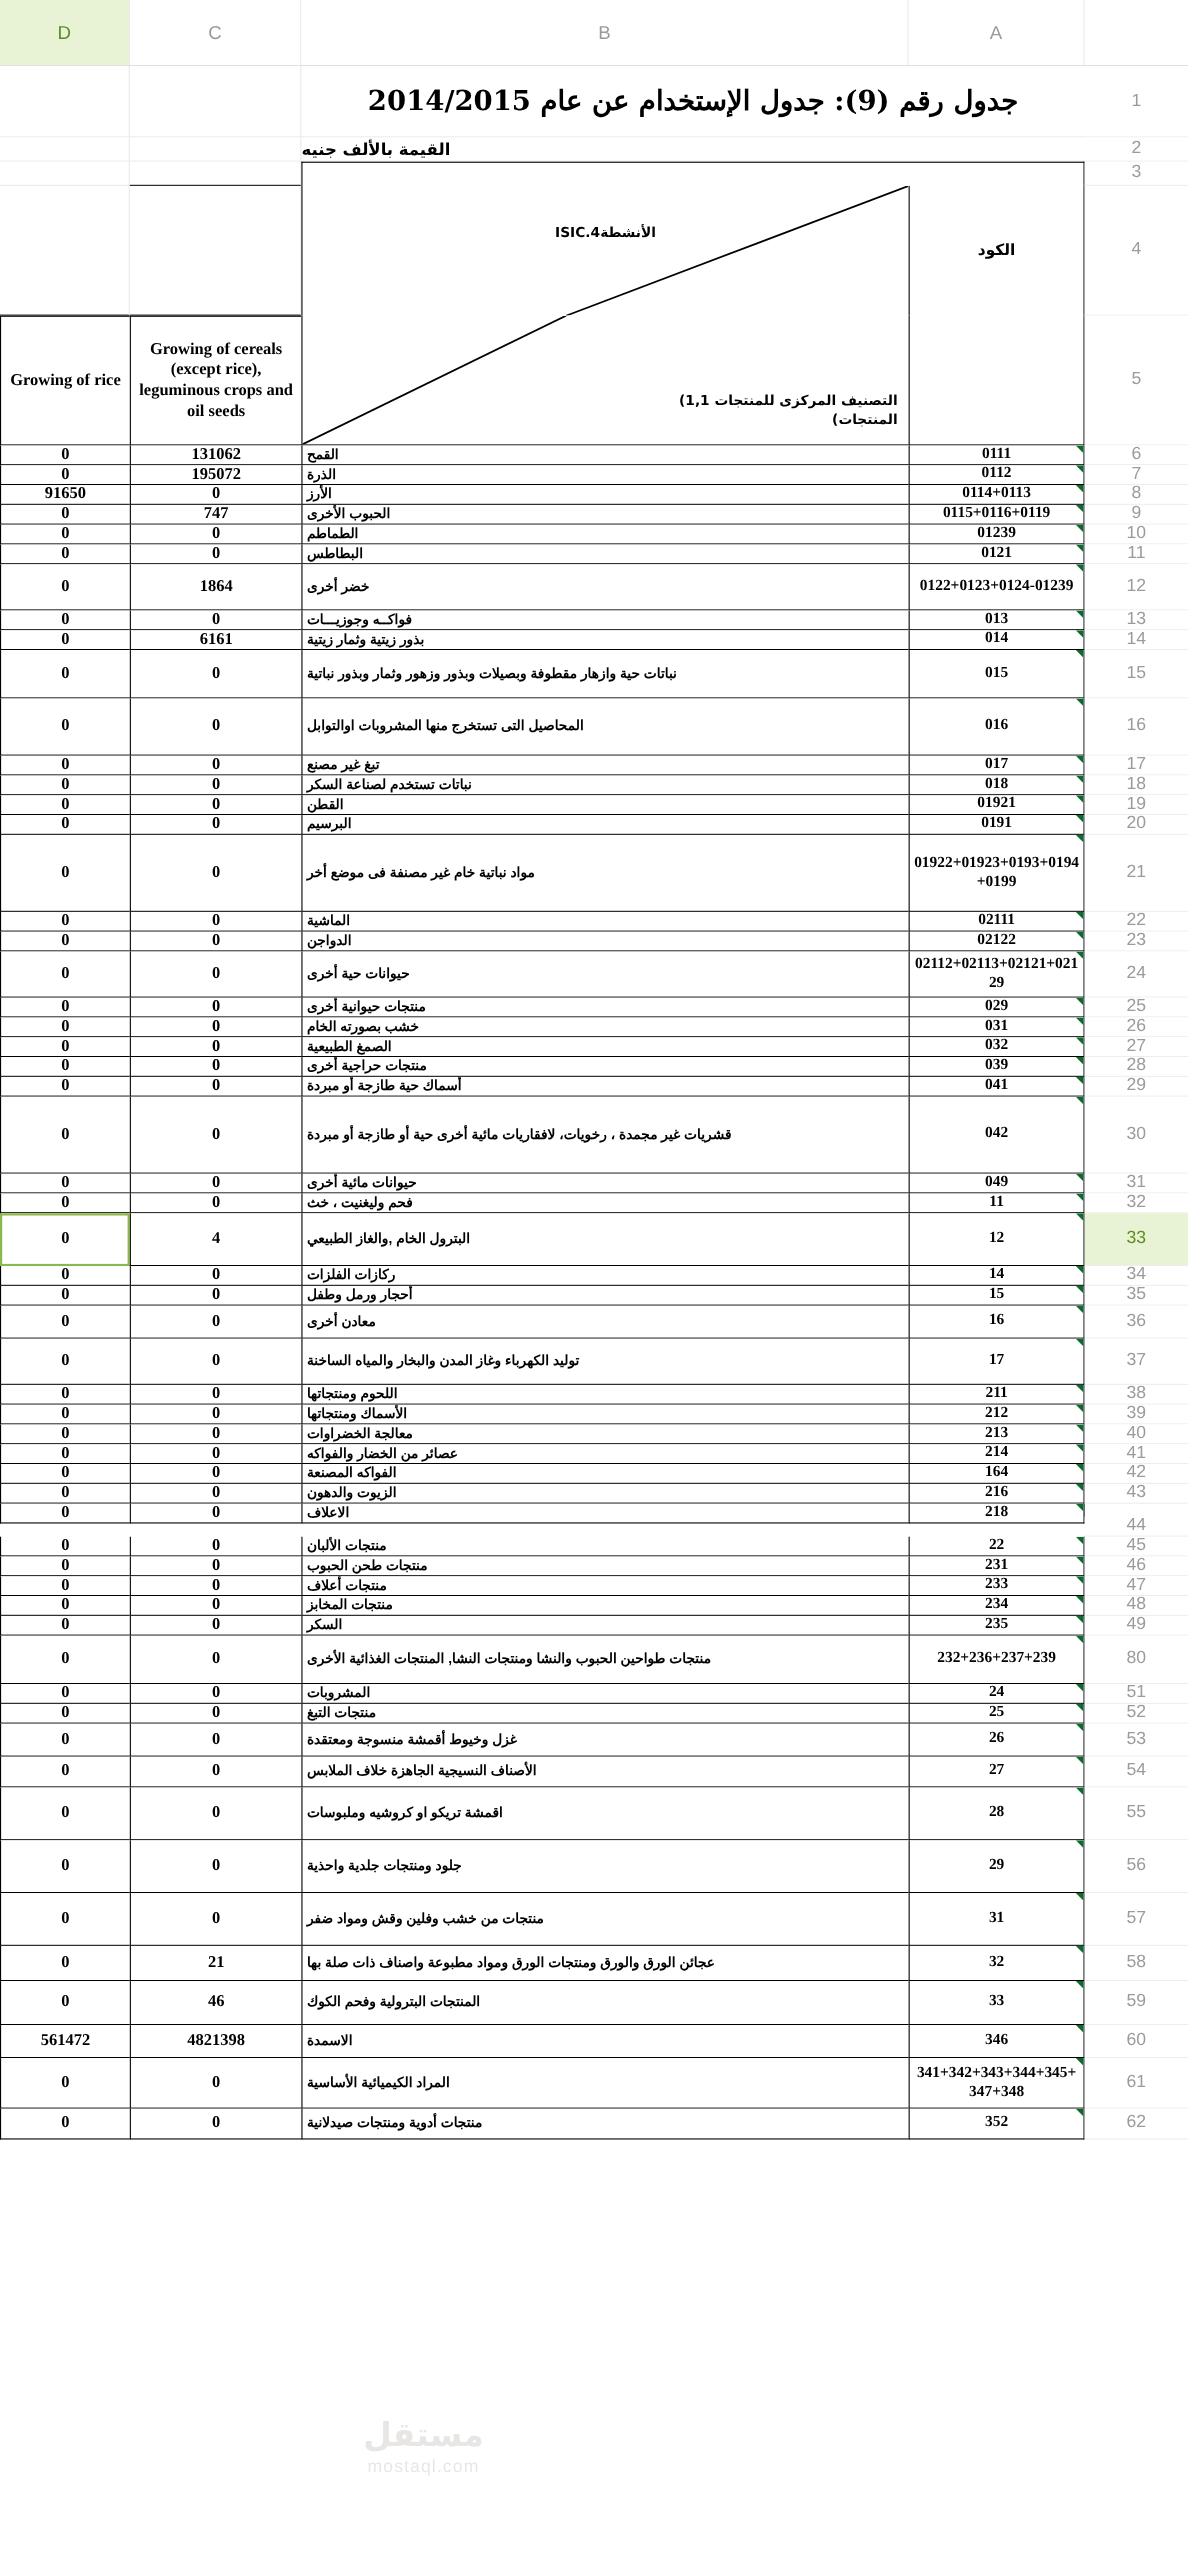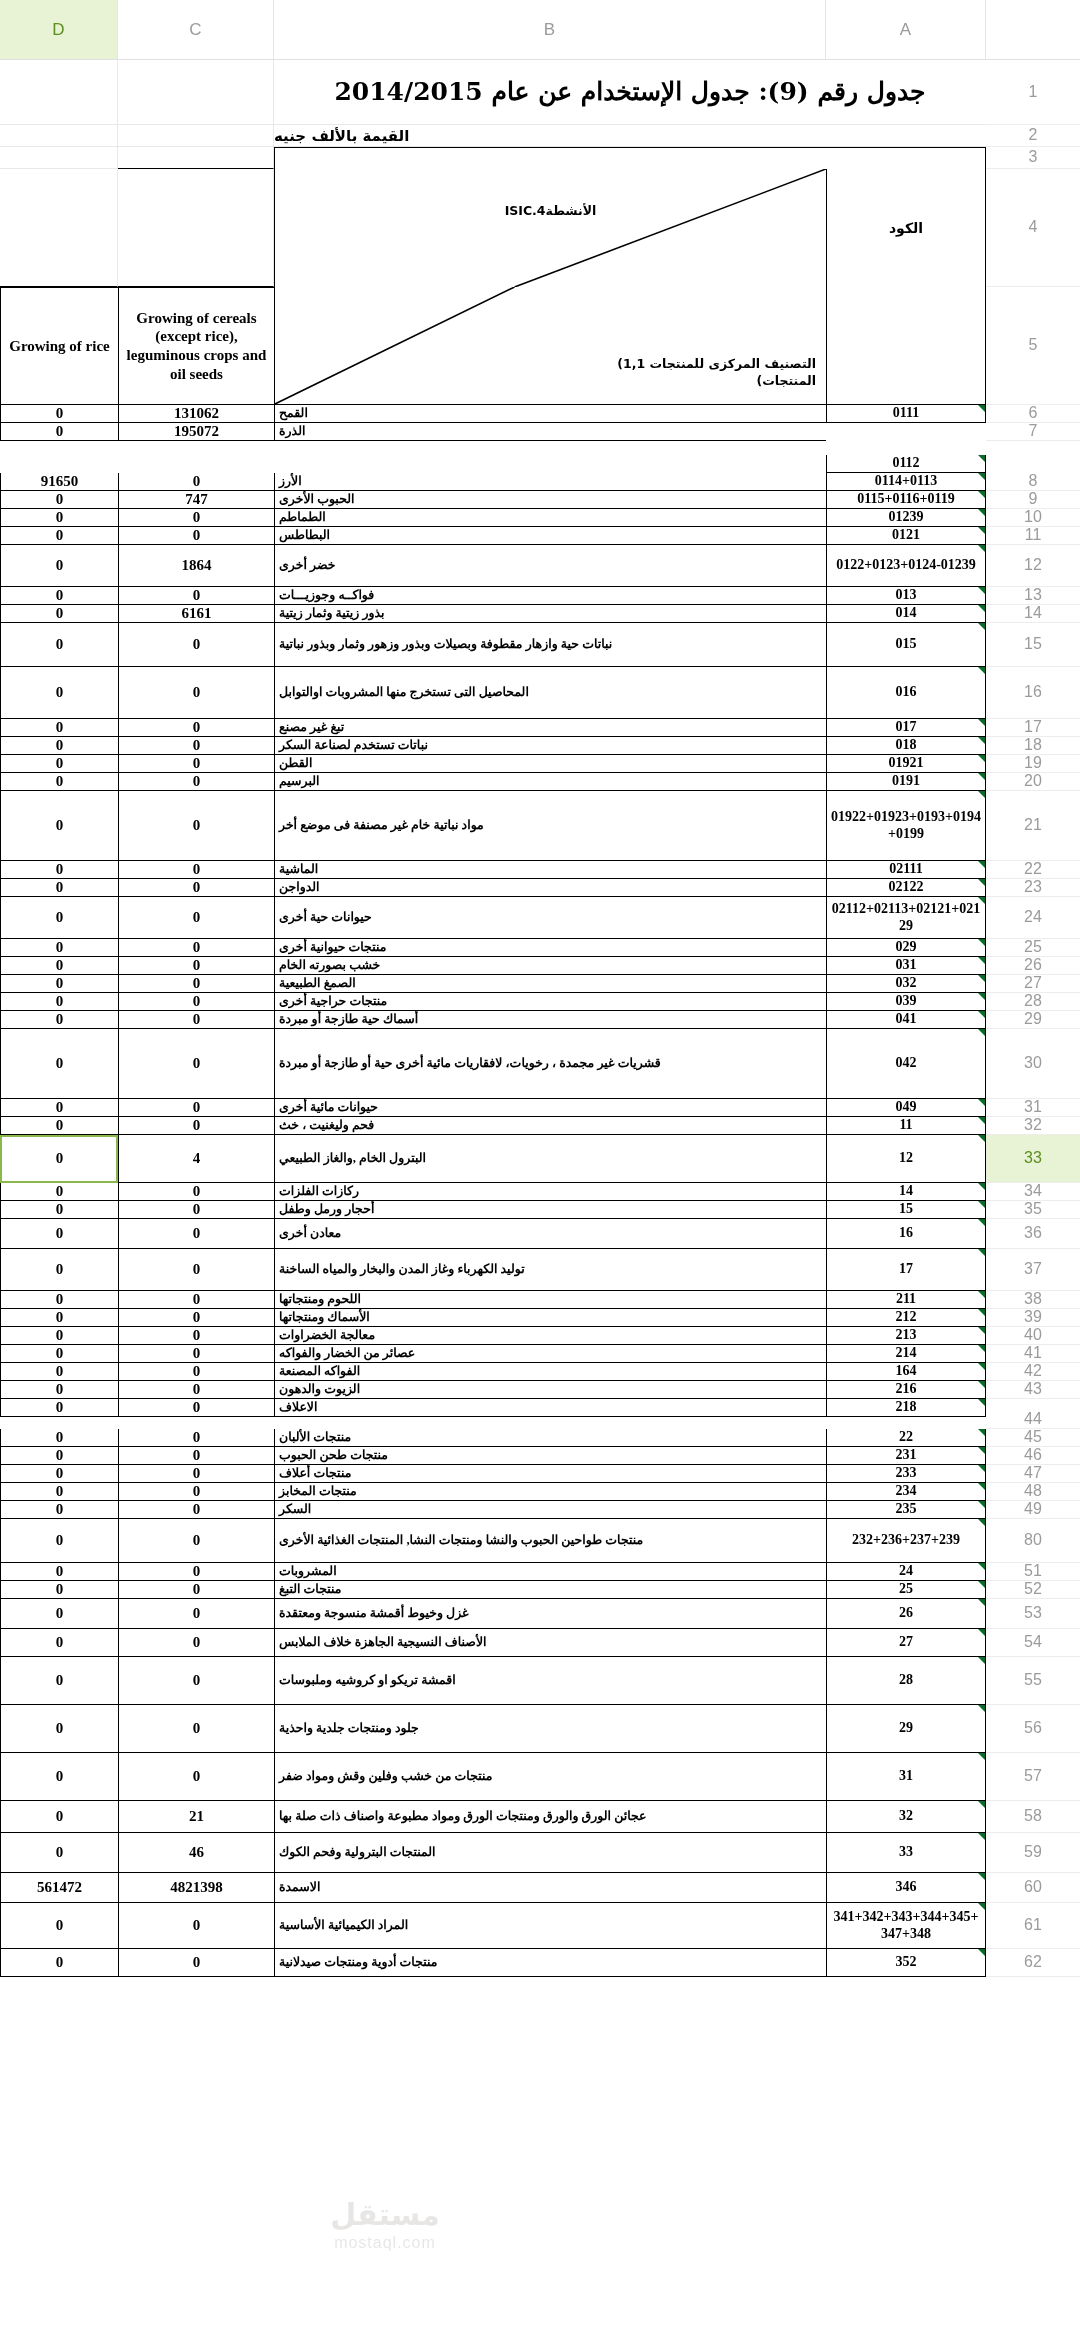--- a/index.html
+++ b/index.html
@@ -68,21 +68,21 @@
   .bk-t { border-top: 1.5px solid #000; }
   .bk-b { border-bottom: 1.5px solid #000; }
 
   .num {
     font-family: "Liberation Serif", serif;
     font-weight: 700;
     font-size: 15px;
   }
   .ar {
     direction: rtl;
-    font-family: Liberation Serif, serif;
+    font-family: Liberation Sans, sans-serif;
     font-size: 12.5px;
     font-weight: 700;
   }
   .code {
     font-family: "Liberation Serif", serif;
     font-weight: 700;
     font-size: 14px;
     word-break: break-all;
   }
   .rn {
@@ -281,21 +281,21 @@
       <div class="cl num w-d bk-l bk-b" style="height: 18px;">0</div>
       <div class="cl num w-c bk-l bk-b" style="height: 18px;">131062</div>
       <div class="cl ar prod w-b bk-l bk-b" style="height: 18px;">القمح</div>
       <div class="cl code w-a bk-l bk-r bk-b cmt" style="height: 18px;">0111</div>
       <div class="cl rn w-n" style="height: 18px;">6</div>
     </div>
     <div class="row">
       <div class="cl num w-d bk-l bk-b" style="height: 18px;">0</div>
       <div class="cl num w-c bk-l bk-b" style="height: 18px;">195072</div>
       <div class="cl ar prod w-b bk-l bk-b" style="height: 18px;">الذرة</div>
-      <div class="cl code w-a bk-l bk-r bk-b cmt" style="height: 18px; margin-top: 32px;">0112</div>
+      <div class="cl code w-a bk-l bk-r bk-b cmt" style="height: 18px;">0112</div>
       <div class="cl rn w-n" style="height: 18px;">7</div>
     </div>
     <div class="row">
       <div class="cl num w-d bk-l bk-b" style="height: 18px;">91650</div>
       <div class="cl num w-c bk-l bk-b" style="height: 18px;">0</div>
       <div class="cl ar prod w-b bk-l bk-b" style="height: 18px;">الأرز</div>
       <div class="cl code w-a bk-l bk-r bk-b cmt" style="height: 18px;">0114+0113</div>
       <div class="cl rn w-n" style="height: 18px;">8</div>
     </div>
     <div class="row">

